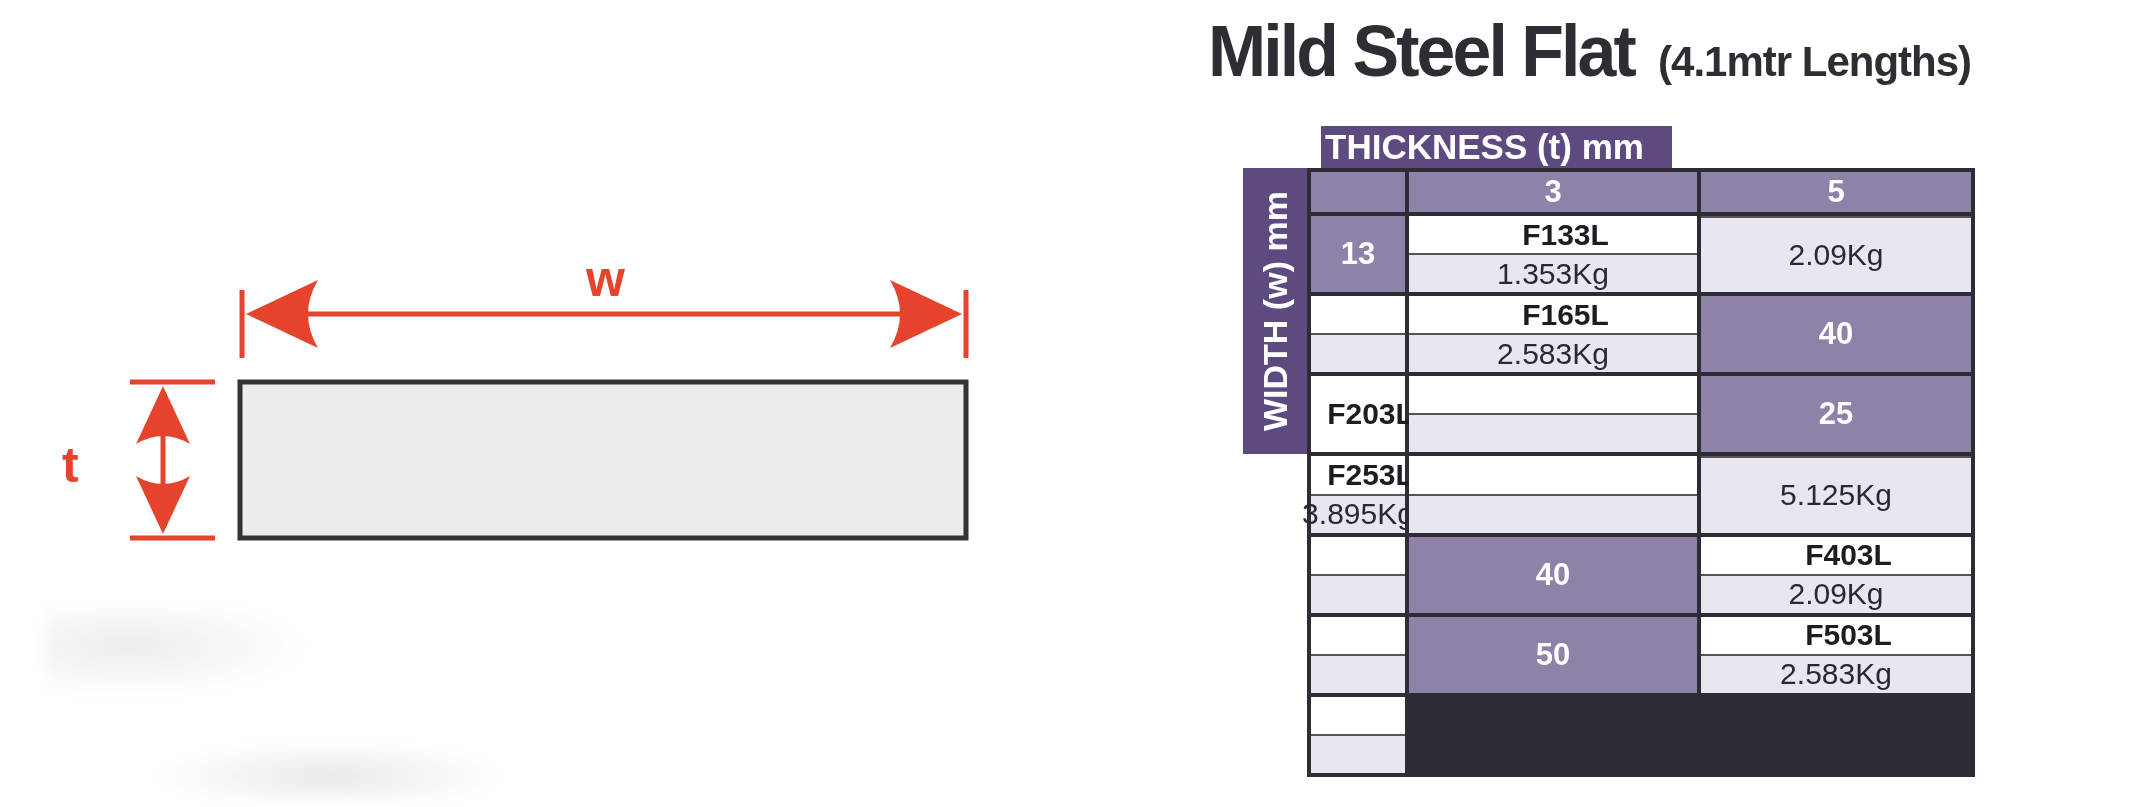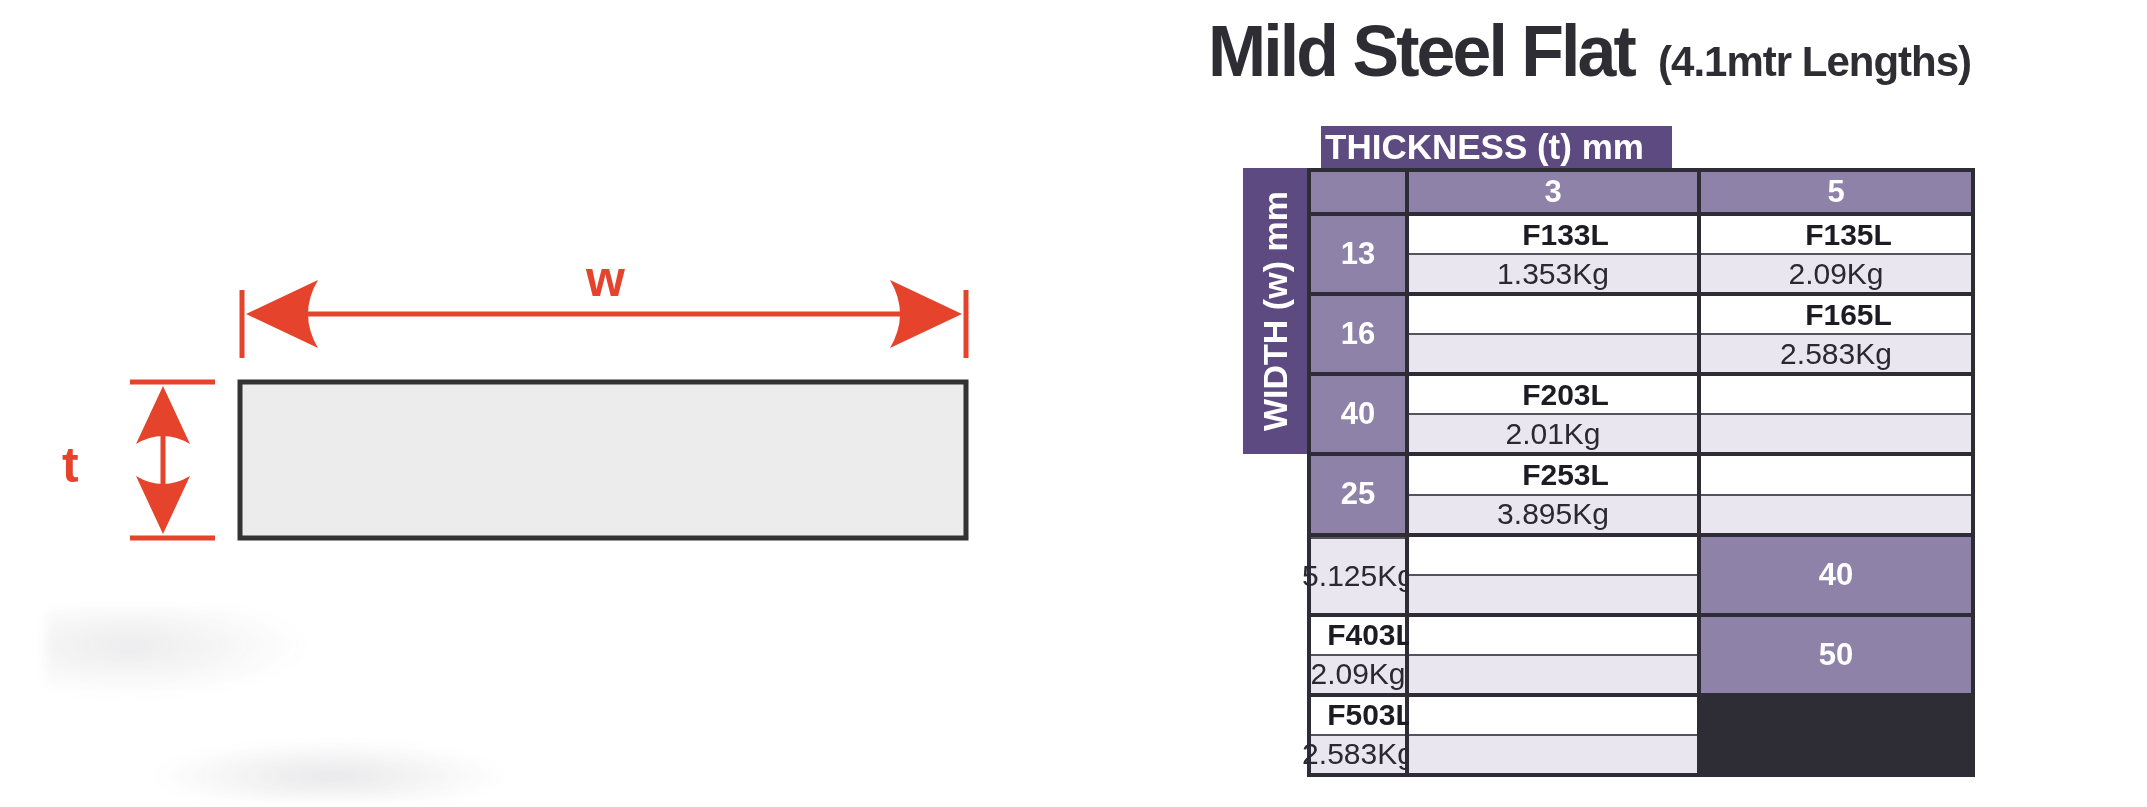--- a/index.html
+++ b/index.html
@@ -120,36 +120,33 @@
   <div class="spec-table" id="spec-table">
     <div class="cell corner-cell"></div>
     <div class="cell subheader-cell">3</div>
     <div class="cell subheader-cell">5</div>
   <div class="cell rowheader-cell">13</div>
       <div class="cell data-cell">
         <div class="code-half">F133L</div>
         <div class="weight-half">1.353Kg</div>
       </div>
       <div class="cell data-cell">
-        <div class="code-half">F135L</div>
         <div class="weight-half">2.09Kg</div>
       </div>
-      <div class="cell rowheader-cell">16</div>
       <div class="cell data-cell">
         <div class="code-half"></div>
         <div class="weight-half"></div>
       </div>
       <div class="cell data-cell">
         <div class="code-half">F165L</div>
         <div class="weight-half">2.583Kg</div>
       </div>
       <div class="cell rowheader-cell">40</div>
       <div class="cell data-cell">
         <div class="code-half">F203L</div>
-        <div class="weight-half">2.01Kg</div>
       </div>
       <div class="cell data-cell">
         <div class="code-half"></div>
         <div class="weight-half"></div>
       </div>
       <div class="cell rowheader-cell">25</div>
       <div class="cell data-cell">
         <div class="code-half">F253L</div>
         <div class="weight-half">3.895Kg</div>
       </div>

